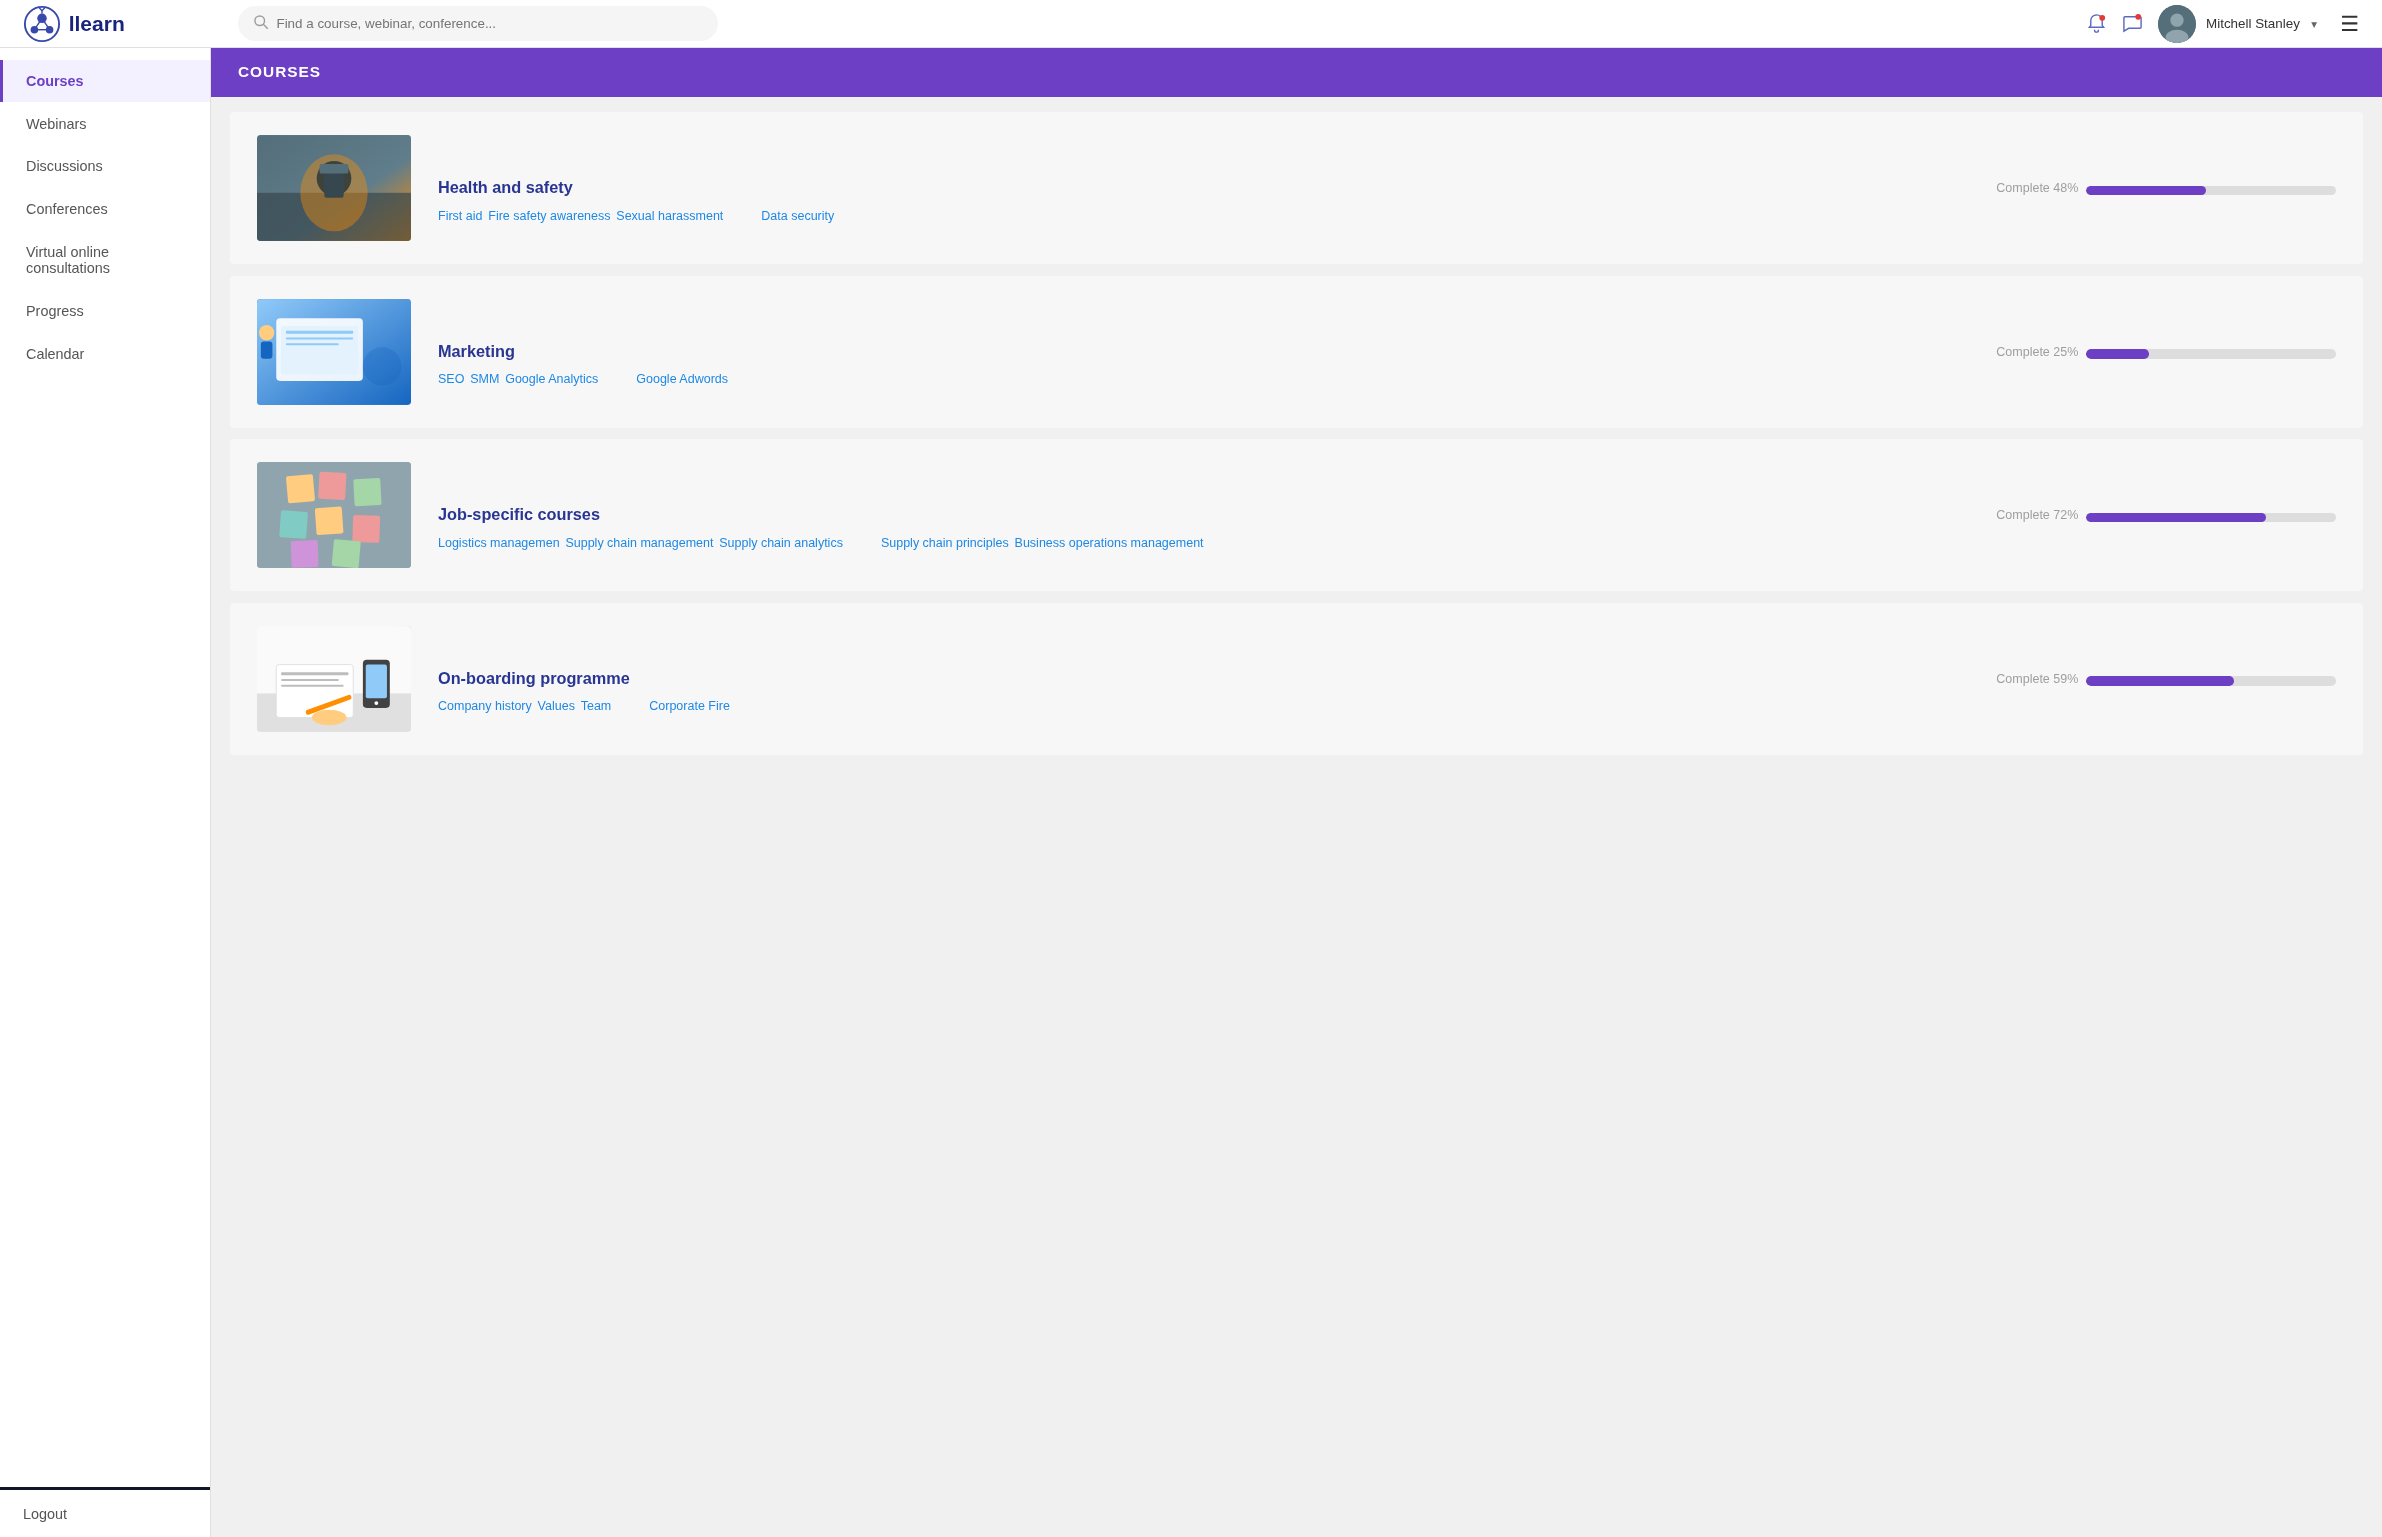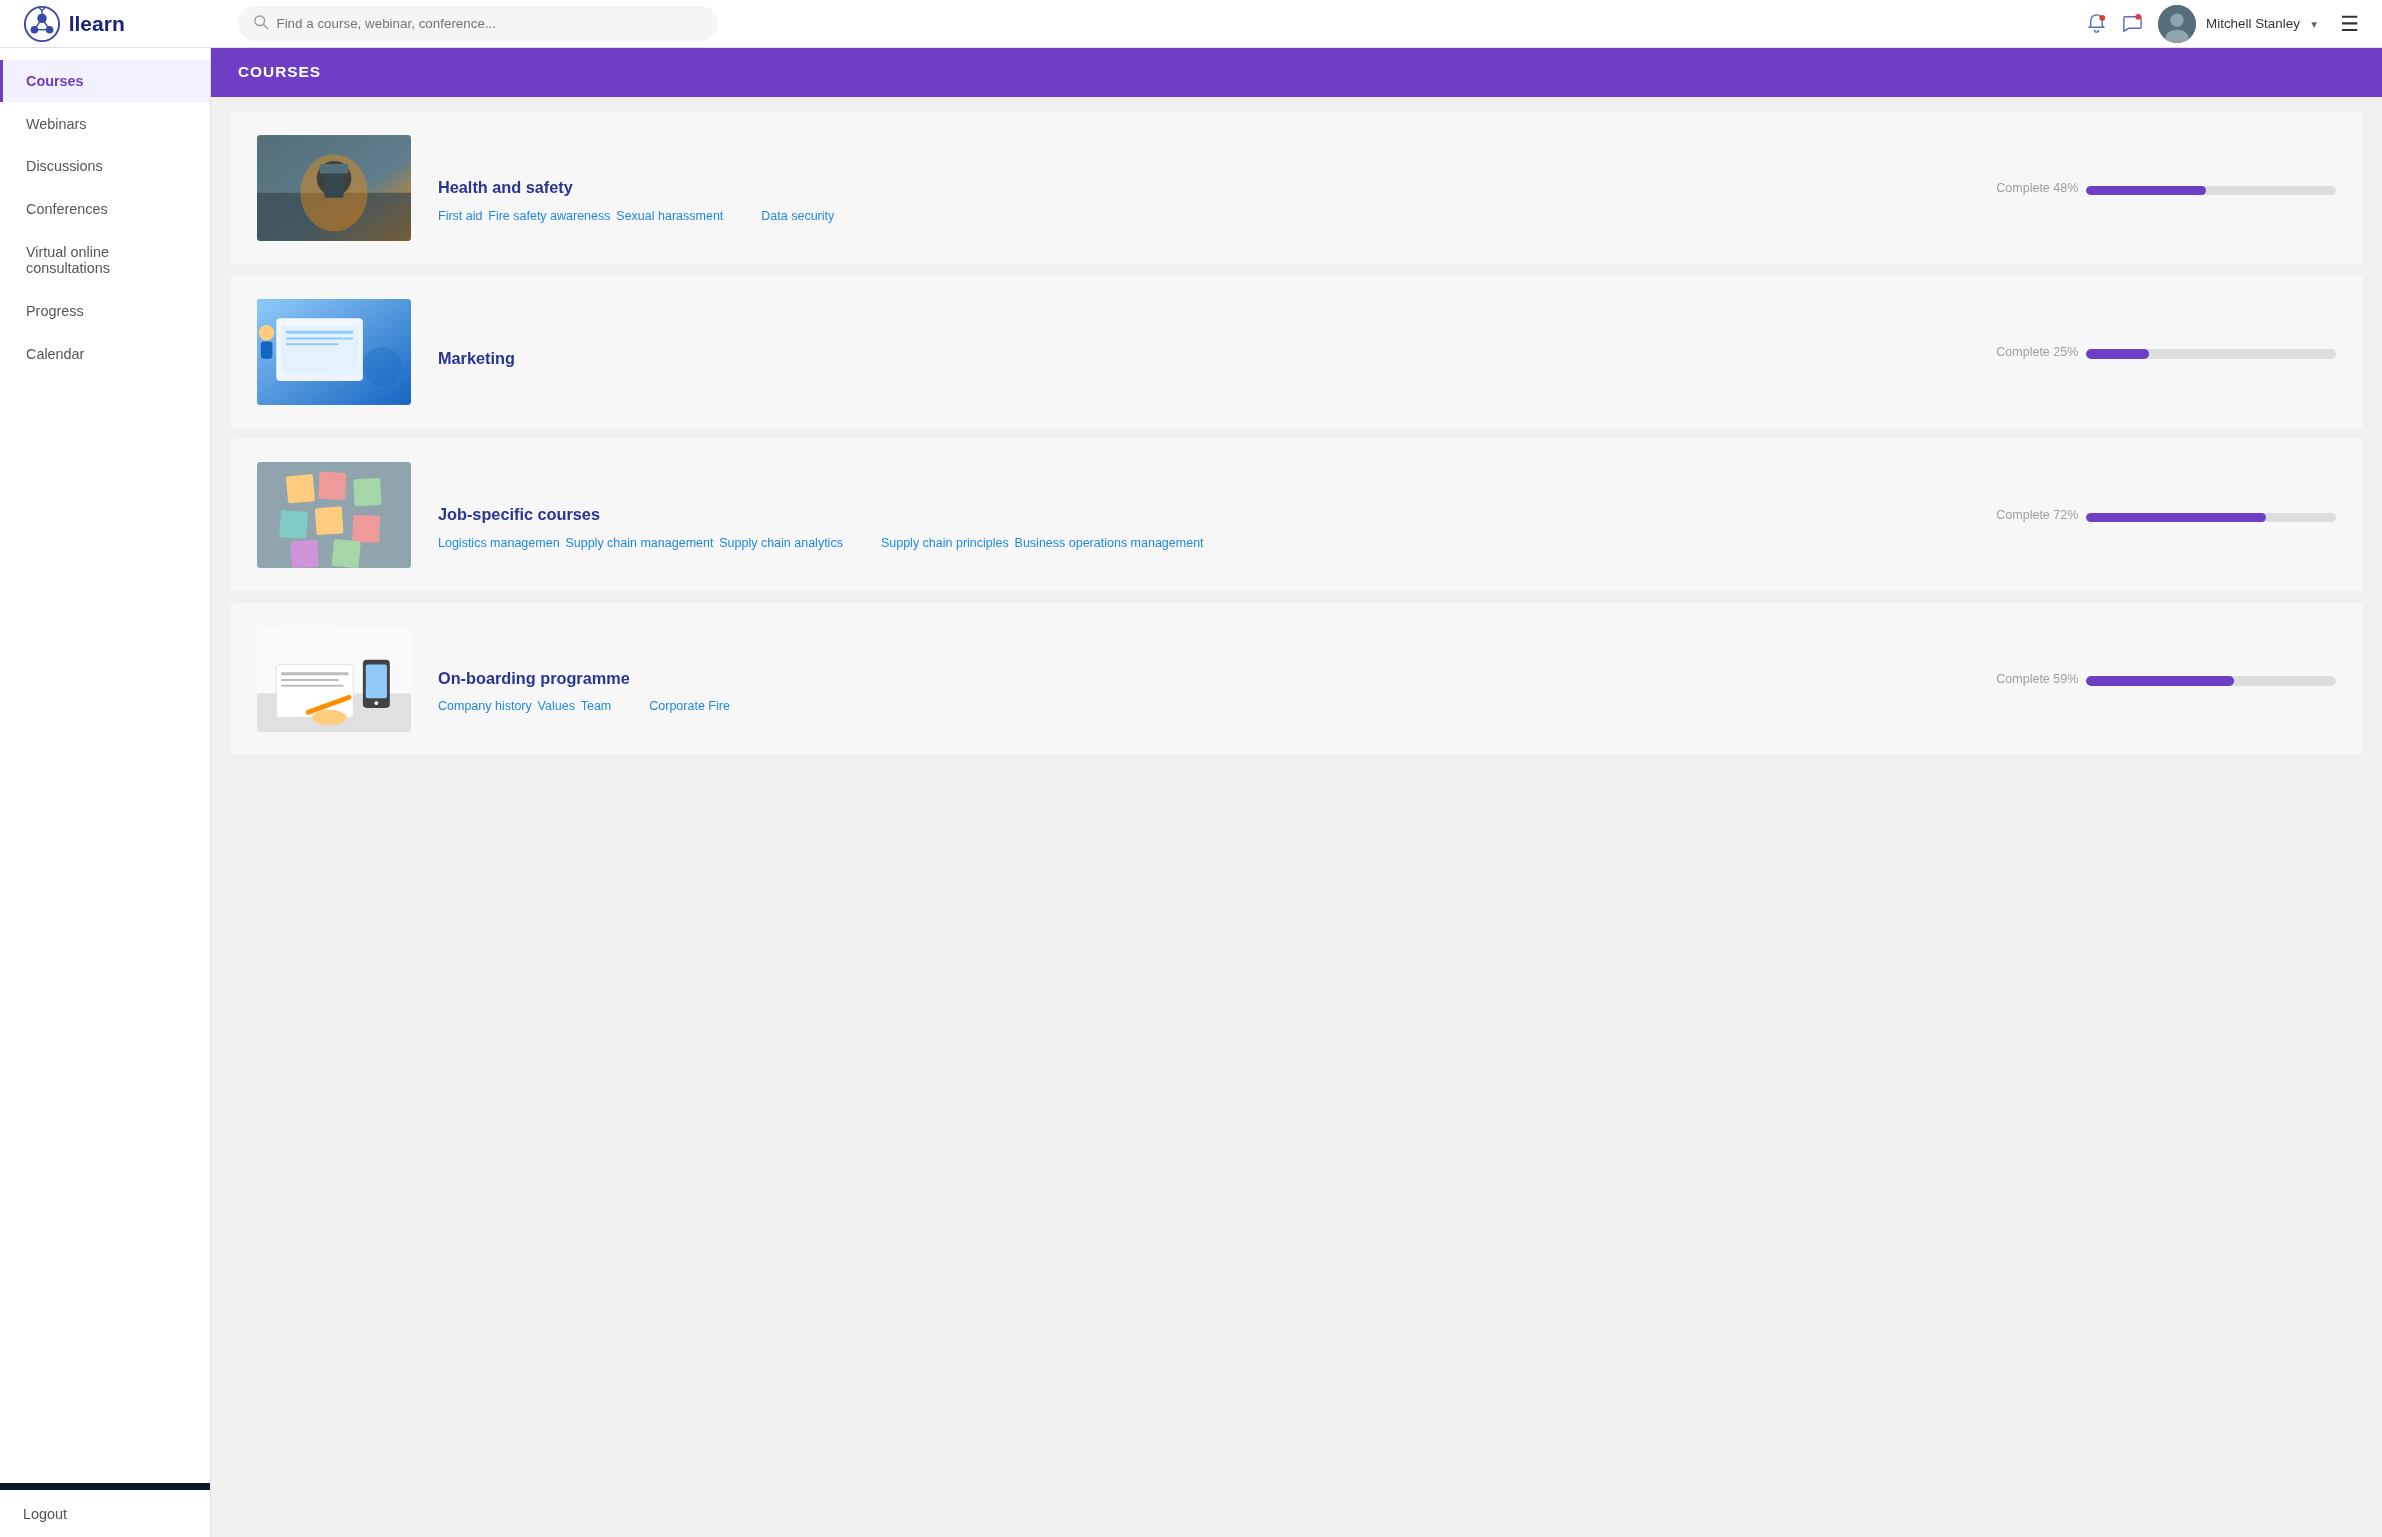--- a/index.html
+++ b/index.html
@@ -144,21 +144,21 @@
       color: #6c3fc5;
       font-weight: 700;
       border-left: 3.8px solid #6c3fc5;
       background: #f3f0ff;
     }
     .sidebar-logout {
       padding: 15.4px 23px;
       font-size: 14.4px;
       color: #555;
       cursor: pointer;
-      border-top: 7px solid #0f172a;
+      border-top: 3px solid #0f172a;
       margin-top: auto;
     }
 
     
     .main-content {
       flex: 1;
       overflow-y: auto;
       background: #f0f0f0;
     }
     .courses-header {
@@ -410,20 +410,30 @@
     <rect x="30" y="33" width="70" height="3" rx="1" fill="#90caf9"></rect>
     <rect x="30" y="40" width="70" height="2" rx="1" fill="#90caf9"></rect>
     <rect x="30" y="46" width="55" height="2" rx="1" fill="#90caf9"></rect>
     <circle cx="130" cy="70" r="20" fill="#1565c0" opacity="0.3"></circle>
 
     <circle cx="10" cy="35" r="8" fill="#ffcc80"></circle>
     <rect x="4" y="44" width="12" height="18" rx="3" fill="#1565c0"></rect>
   </svg></div>
           <div class="course-info">
             <div class="course-title">Marketing</div>
+            <div class="course-topics">
+              <div class="course-topics-col">
+                <div class="course-topic-item">SEO</div>
+                <div class="course-topic-item">SMM</div>
+                <div class="course-topic-item">Google Analytics</div>
+              </div>
+              <div class="course-topics-col">
+                <div class="course-topic-item">Google Adwords</div>
+              </div>
+            </div>
           </div>
           <div class="course-progress">
             <div class="progress-label">Complete  25%</div>
             <div class="progress-bar-wrap">
               <div class="progress-bar-fill" style="width: 25%;"></div>
             </div>
           </div>
         </div>
         <div class="course-card">
           <div class="course-thumb thumb-job"><svg width="154" height="106" viewBox="0 0 160 110" xmlns="http://www.w3.org/2000/svg">

